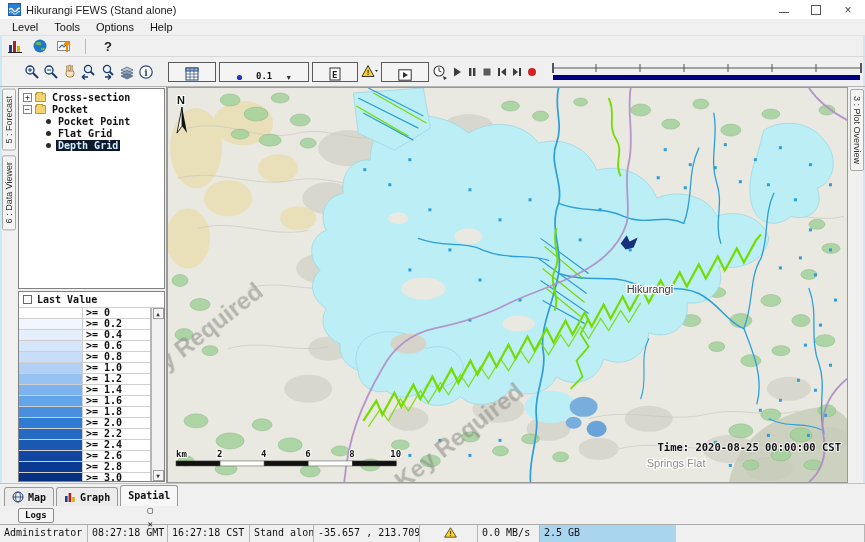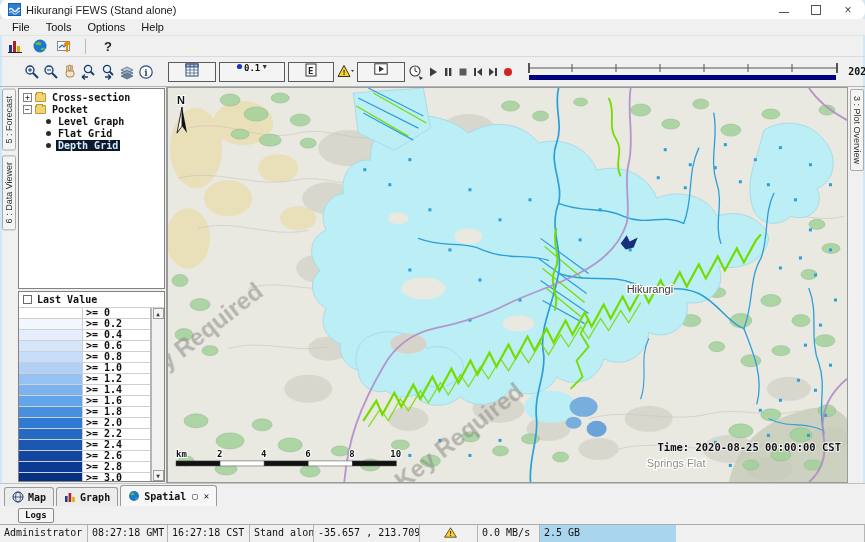--- a/index.html
+++ b/index.html
@@ -4,21 +4,21 @@
 <style>
   * { box-sizing: border-box; margin: 0; padding: 0; }
   html,body { width:865px; height:542px; overflow:hidden; }
   body {
     font-family:"Liberation Sans", sans-serif; font-size:11px; color:#111;
     background:#f0f0f0;
     box-shadow: inset 2px 0 0 #cde8f6, inset -2px 0 0 #cde8f6, inset 0 -2px 0 #cde8f6;
   }
 
   
-  .titlebar { height:19px; background:#ffffff; display:flex; align-items:center; padding:0 4px;border-radius:7px; }
+  .titlebar { height:19px; background:#ffffff; display:flex; align-items:center; padding:0 4px; }
   .app-logo { width:13px; height:13px; background:#2a7fd4; border:1px solid #1b5fa8; margin:0 5px 0 4px;
               display:inline-flex; align-items:center; justify-content:center; }
   .app-logo svg { display:block; }
   .titlebar .title { flex:1; font-size:11px; color:#222; }
   .win-controls { display:flex; align-items:center; gap:22px; padding-right:8px; color:#444; }
   .win-controls .ctl { width:10px; height:10px; display:inline-flex; align-items:center; justify-content:center; cursor:default; }
   .ctl-min  { border-bottom:1px solid #555; height:6px !important; }
   .ctl-max  { border:1px solid #555; }
   .ctl-close{ font-size:12px; line-height:10px; }
 
@@ -28,21 +28,21 @@
 
   
   .toolbar1 { height:21px; display:flex; align-items:center; gap:8px; padding-left:6px; border-bottom:1px solid #d9d9d9; }
   .tb-sep { width:1px; height:15px; background:#bbb; margin:0 4px; }
   .icon16 { width:17px; height:16px; display:inline-flex; align-items:center; justify-content:center; }
   .help-q { font-weight:bold; font-size:13px; color:#222; padding:0 6px; }
 
   
   .toolbar2 { height:30px; display:flex; align-items:center; padding-left:24px; gap:3px; border-bottom:1px solid #b5b5b5; }
   .t2 { width:20px; height:20px; display:inline-flex; align-items:center; justify-content:center; }
-  .tb-btn { border:1px solid #5a5a5a; background:#f4f4f4; height:20px; display:inline-flex; align-items:flex-start; justify-content:center; padding:0 16px; gap:1px; }
+  .tb-btn { border:1px solid #5a5a5a; background:#f4f4f4; height:20px; display:inline-flex; align-items:flex-end; justify-content:center; padding:0 16px; gap:13px; }
   .caret { font-size:7px; color:#333; }
   .interval-label { font-family:"DejaVu Sans Mono",monospace; font-size:9px; font-weight:bold; }
   .timeline-wrap { display:flex; align-items:center; margin-left:10px; }
   .timestamp { font-family:"DejaVu Sans Mono",monospace; font-size:10px; font-weight:bold; margin-left:6px; white-space:nowrap; }
 
   
   .main { height:396px; display:flex; }
   .side-strip { width:17px; display:flex; flex-direction:column; align-items:center; padding-top:2px; gap:4px; }
   .vtab { background:#f4f4f2; border:1px solid #ababab; border-radius:2px; font-size:9px; color:#333;
           padding:6px 1px; display:flex; align-items:center; justify-content:center; }
@@ -74,21 +74,21 @@
                    display:flex; flex-direction:column; justify-content:space-between; align-items:center; }
   .scroll-arrow { width:11px; height:11px; border:1px solid #a0a0a0; background:#f4f4f4; font-size:6px; line-height:9px; text-align:center; color:#333; }
 
   .map-area { flex:1; position:relative; overflow:hidden; border:1px solid #9a9a9a; }
   .map-area svg { display:block; width:100%; height:100%; }
 
   
   .tabbar { height:23px; display:flex; align-items:flex-end; gap:2px; padding-left:4px; border-top:1px solid #c2c2c2; background:#f0f0f0; }
   .btab { height:19px; display:flex; align-items:center; gap:4px; padding:0 7px; border:1px solid #9a9a9a;
           border-bottom:none; border-radius:3px 3px 0 0; background:#ececec; font-family:"DejaVu Sans Mono",monospace; font-size:10px; font-weight:bold; }
-  .btab.active { background:#f7f7f7; height:21px; }
+  .btab.active { background:#f7f7f7; height:21px;flex-direction:column; }
   .btab .mini { font-size:9px; color:#222; margin-left:2px; }
   .logsrow { height:18px; display:flex; align-items:center; padding-left:18px; background:#f0f0f0; }
   .logs-btn { border:1px solid #8a8a8a; background:#f4f4f4; border-radius:2px; padding:0 6px; height:15px;
               font-family:"DejaVu Sans Mono",monospace; font-size:9px; font-weight:bold; line-height:13px; }
 
   
   .statusbar { height:34px; display:flex; border-top:1px solid #ababab; background:#f0f0f0;
                font-family:"DejaVu Sans Mono",monospace; font-size:10px; }
   .seg { border-right:1px solid #b5b5b5; padding:2px 0 0 4px; white-space:nowrap; overflow:hidden; position:relative; }
   .seg-fill { position:absolute; left:0; top:0; bottom:0; width:42%; background:#a9d5ef; }
@@ -106,21 +106,21 @@
   </span>
   <span class="title">Hikurangi FEWS (Stand alone)</span>
   <span class="win-controls">
     <span class="ctl ctl-min"></span>
     <span class="ctl ctl-max"></span>
     <span class="ctl ctl-close">×</span>
   </span>
 </div>
 
 <div class="menubar">
-  <span class="menu-item">File</span>
+  <span class="menu-item">Level</span>
   <span class="menu-item">Tools</span>
   <span class="menu-item">Options</span>
   <span class="menu-item">Help</span>
 </div>
 
 <div class="toolbar1">
   <span class="icon16">
     <svg width="14" height="14" viewBox="0 0 14 14">
         <rect x="1" y="6" width="3" height="7" fill="#23398f"></rect>
         <rect x="5" y="2" width="3" height="11" fill="#b02020"></rect>
@@ -308,21 +308,21 @@
         <span class="folder"></span>
         <span class="tree-label">Cross-section</span>
       </div>
       <div class="tree-row">
         <span class="expander">−</span>
         <span class="folder"></span>
         <span class="tree-label">Pocket</span>
       </div>
       <div class="tree-row">
         <span class="bullet"></span>
-        <span class="tree-label">Level Graph</span>
+        <span class="tree-label">Pocket Point</span>
       </div>
       <div class="tree-row">
         <span class="bullet"></span>
         <span class="tree-label">Flat Grid</span>
       </div>
       <div class="tree-row">
         <span class="bullet"></span>
         <span class="tree-label selected">Depth Grid</span>
       </div>
     </div>

